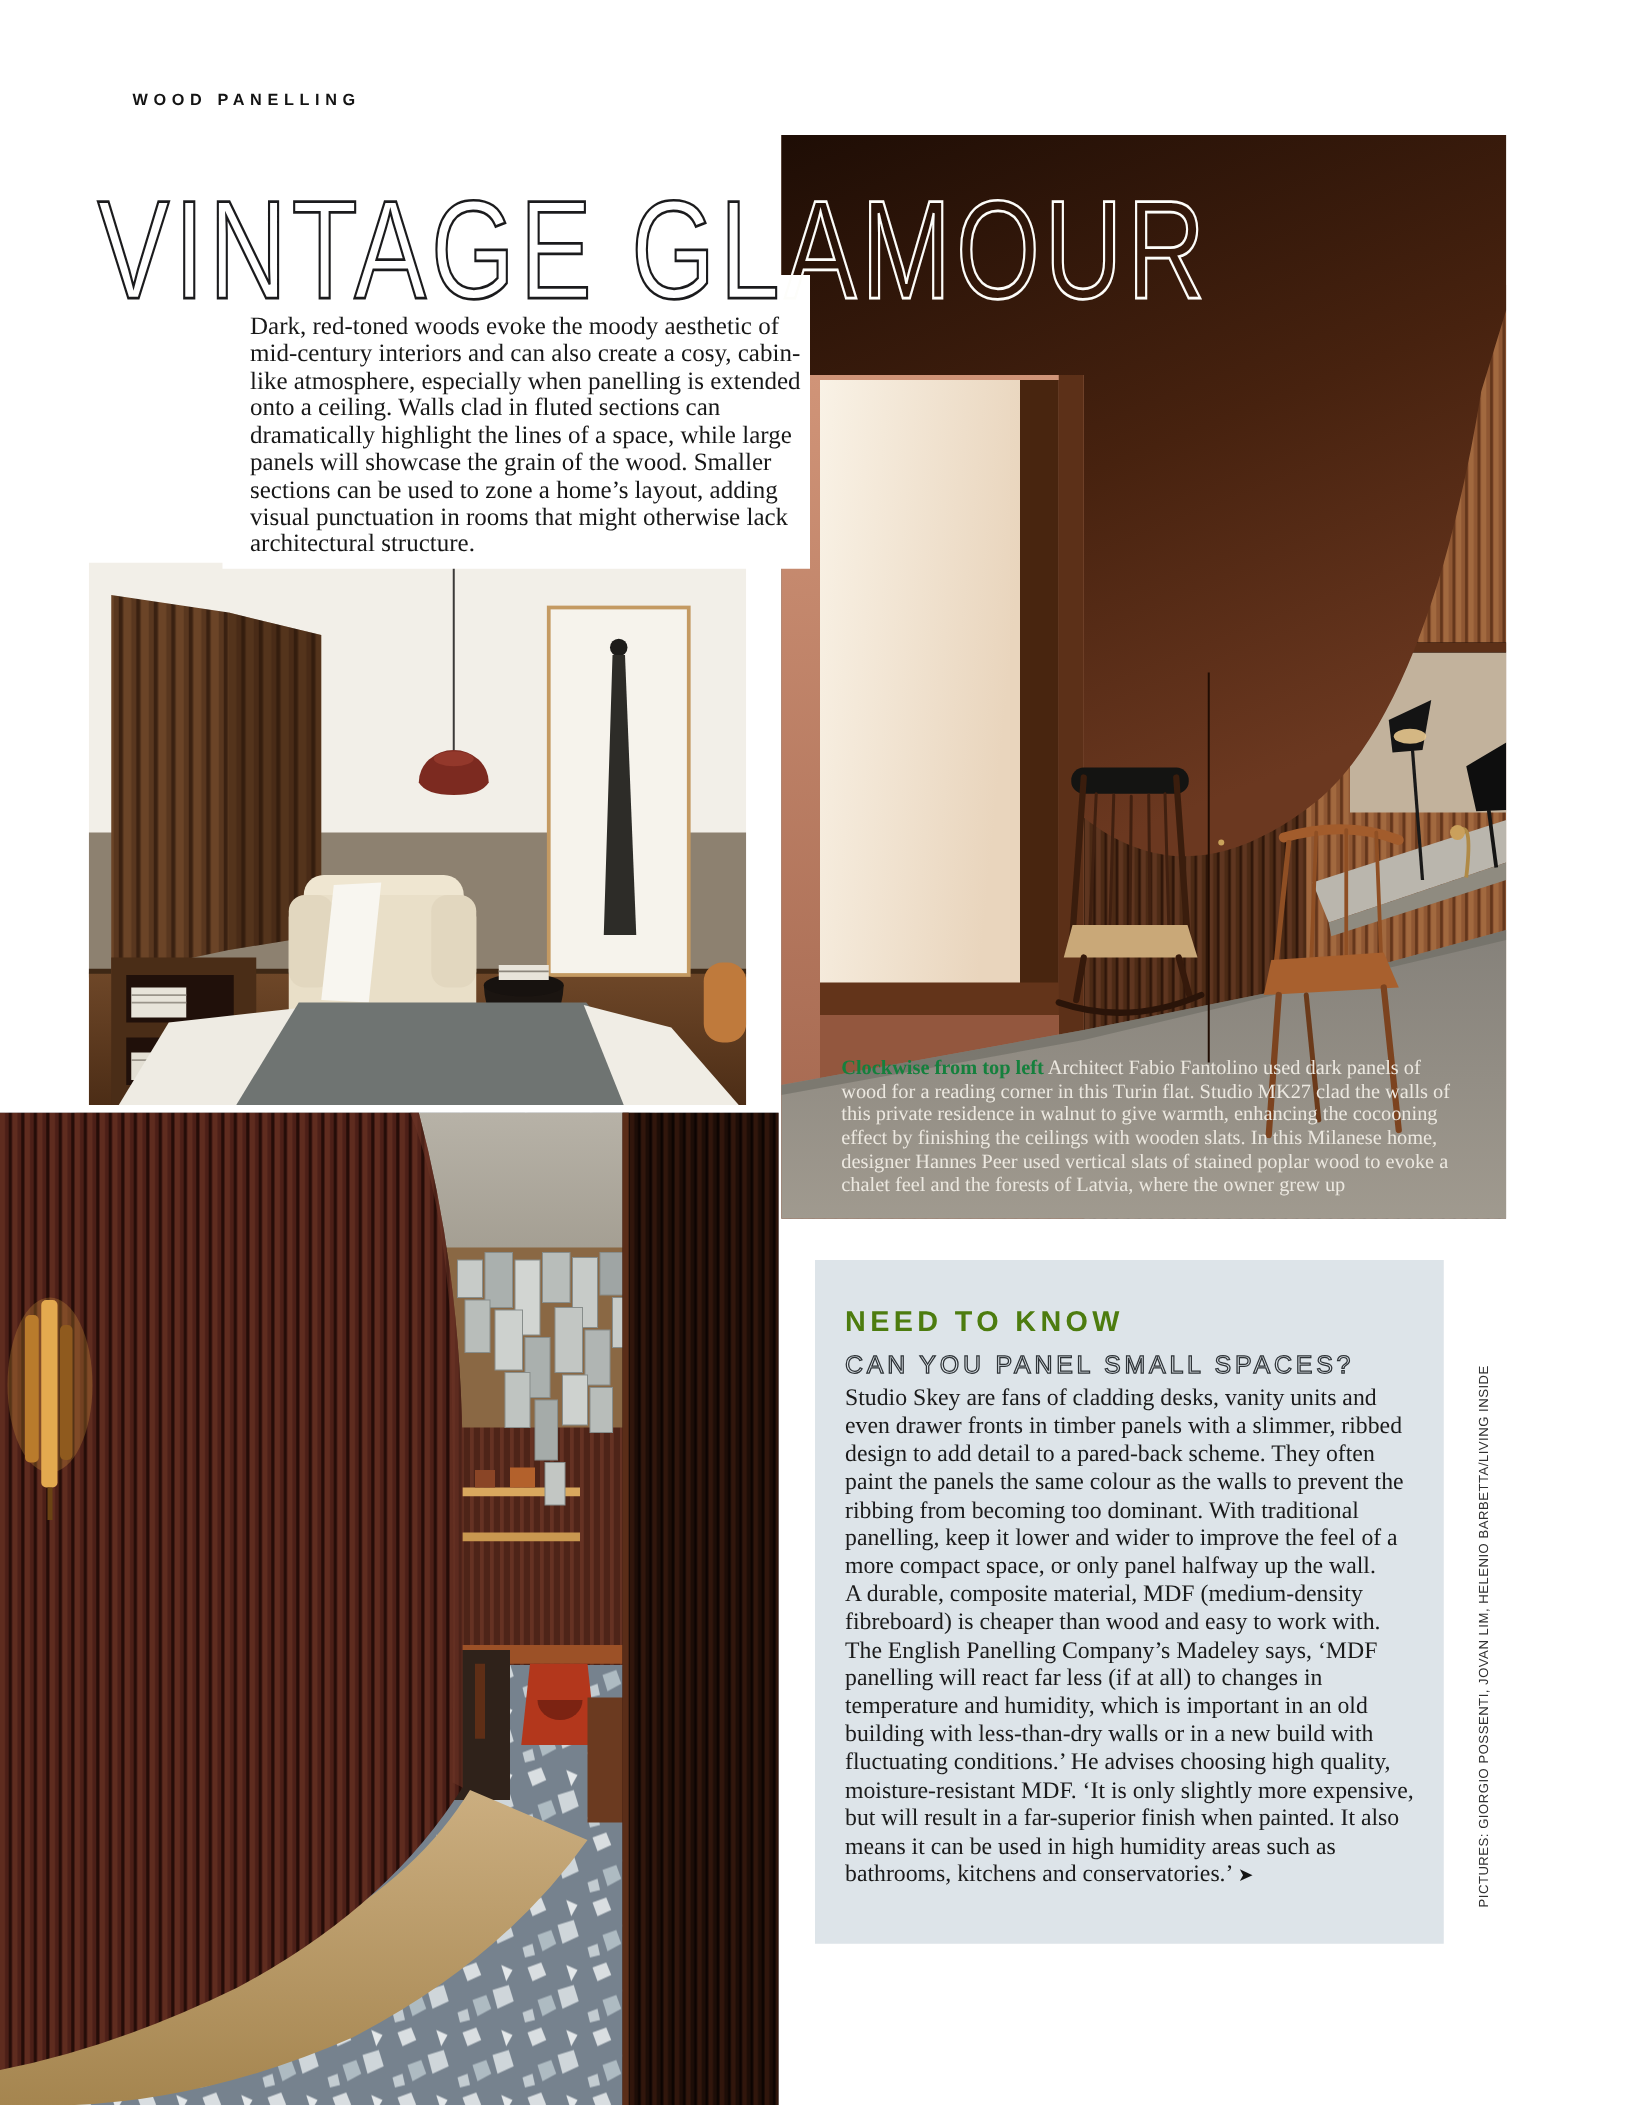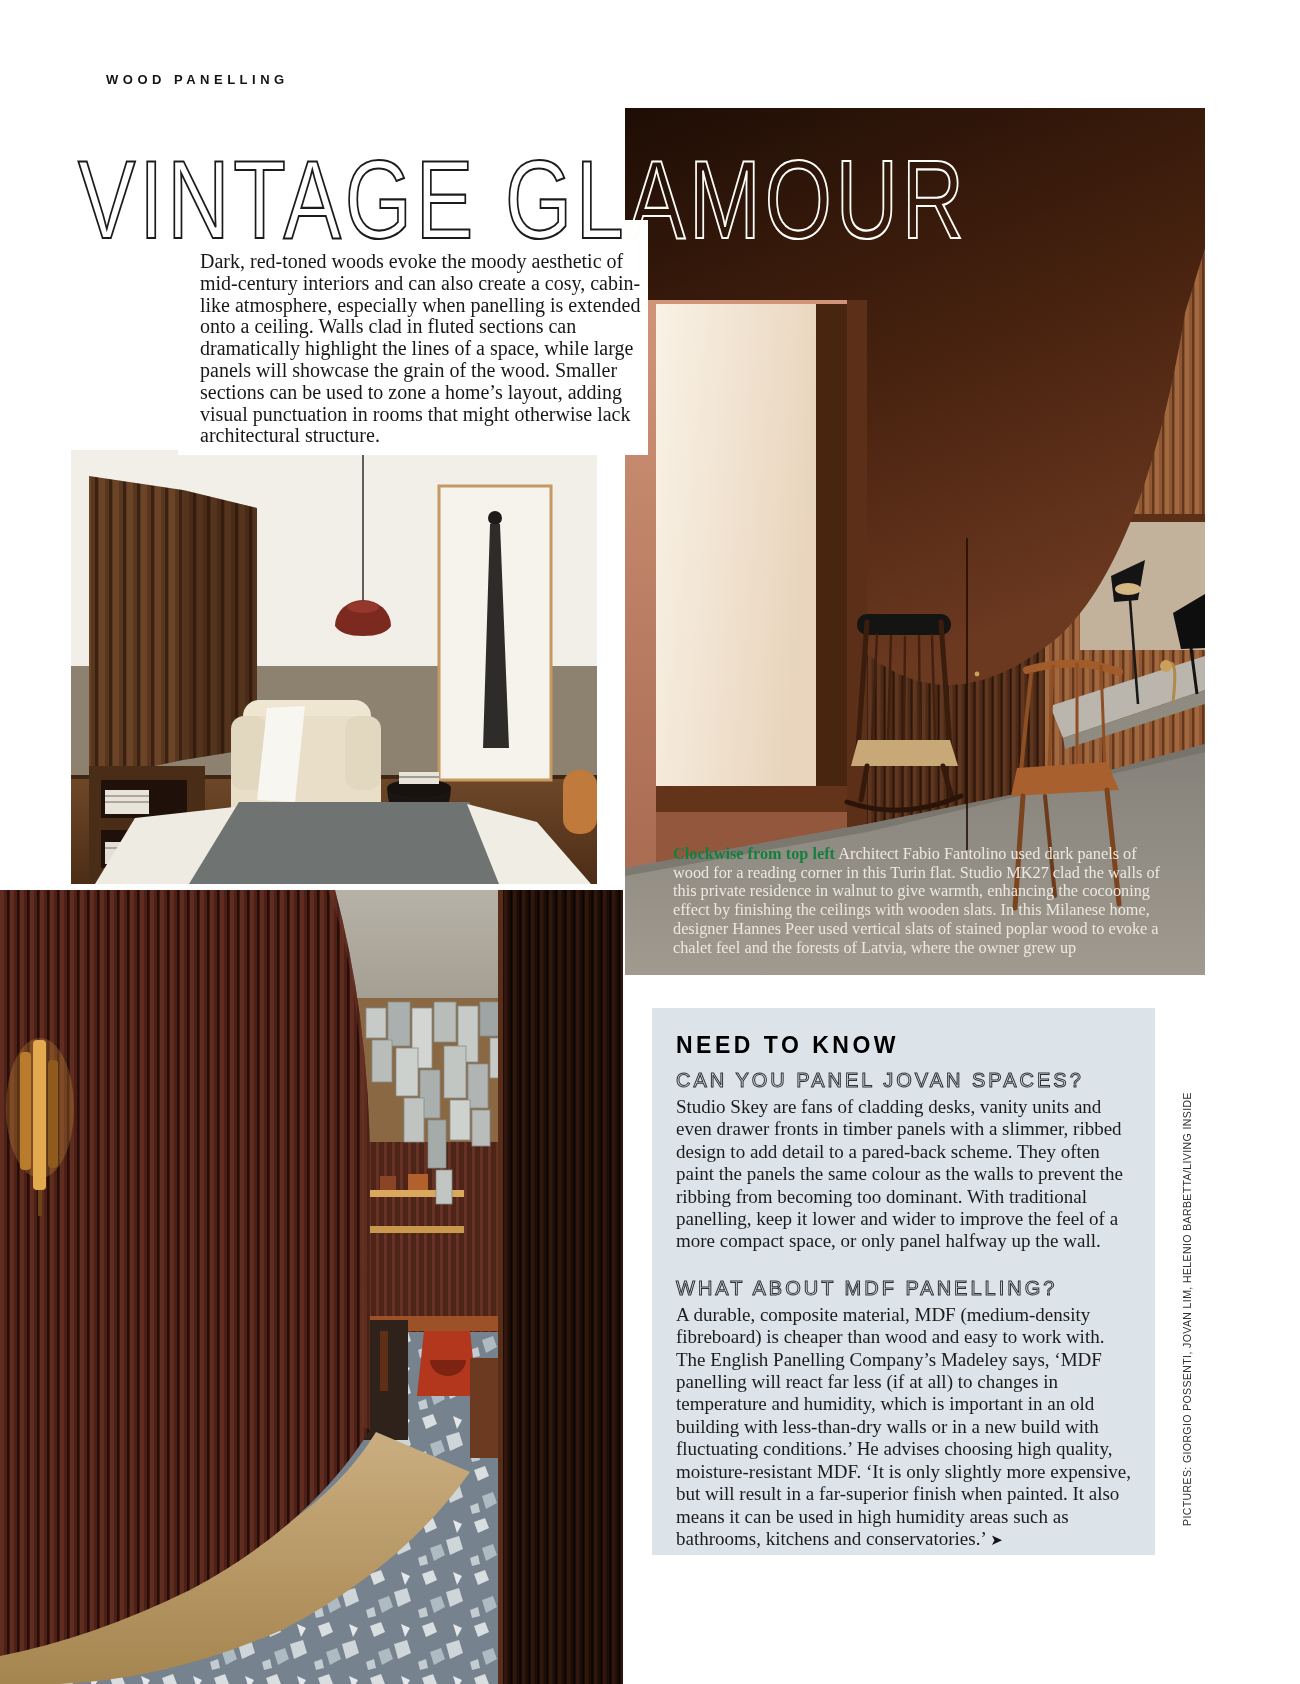--- a/index.html
+++ b/index.html
@@ -23,22 +23,22 @@
   #photo-workspace{left:625px;top:108px;width:580px;height:867px;}
   #photo-livingroom{left:71px;top:450px;width:526px;height:434px;}
   #photo-restaurant{left:0px;top:890px;width:623px;height:794px;}
   
   .caption{left:673px;top:845px;width:492px;font-size:16.3px;line-height:18.7px;
            color:#ece8e0;z-index:5;}
   .caption b{font-weight:bold;color:#15803d;}
   
   .ntk{left:652px;top:1008px;width:503px;height:547px;background:#dde4e9;z-index:2;
        box-sizing:border-box;padding:20px 24px 0 24px;}
-  .ntk h2{margin:4px 0 10px 0;font-family:"Liberation Sans",sans-serif;font-weight:bold;
-          font-size:23px;letter-spacing:3.5px;color:#000000;}
+  .ntk h2{margin:16px 0 10px 0;font-family:"Liberation Sans",sans-serif;font-weight:bold;
+          font-size:23px;letter-spacing:3.5px;color:#4d7c0f;}
   .ntk h3{margin:0 0 4px 0;font-family:"Liberation Sans",sans-serif;font-weight:normal;
           font-size:20px;letter-spacing:3px;color:#2e3337;
           -webkit-text-fill-color:transparent;-webkit-text-stroke:1px #2e3337;}
   .ntk p{margin:0;font-size:19px;line-height:22.4px;color:#1b1b1b;}
   .ntk .sec2{margin-top:24px;}
   .arrow{font-family:"Liberation Sans",sans-serif;font-size:15px;color:#141414;}
   
   .credits{left:1181px;top:1128px;height:398px;width:15px;z-index:3;
            font-family:"Liberation Sans",sans-serif;font-size:10.5px;letter-spacing:0.4px;
            color:#303030;writing-mode:vertical-rl;transform:rotate(180deg);white-space:nowrap;}
@@ -299,21 +299,20 @@
   <h1 class="abs headline" style="margin:0;">
     <span class="dark">VINTAGE GL</span><span class="light">AMOUR</span>
   </h1>
 
   <p class="abs intro" style="margin:0;">Dark, red-toned woods evoke the moody aesthetic of mid-century interiors and can also create a cosy, cabin-like atmosphere, especially when panelling is extended onto a ceiling. Walls clad in fluted sections can dramatically highlight the lines of a space, while large panels will showcase the grain of the wood. Smaller sections can be used to zone a home’s layout, adding visual punctuation in rooms that might otherwise lack architectural structure.</p>
 
   <p class="abs caption" style="margin:0;"><b>Clockwise from top left</b><span> Architect Fabio Fantolino used dark panels of wood for a reading corner in this Turin flat. Studio MK27 clad the walls of this private residence in walnut to give warmth, enhancing the cocooning effect by finishing the ceilings with wooden slats. In this Milanese home, designer Hannes Peer used vertical slats of stained poplar wood to evoke a chalet feel and the forests of Latvia, where the owner grew up</span></p>
 
   <div class="abs ntk">
     <h2>NEED TO KNOW</h2>
-    <h3>CAN YOU PANEL JOVAN SPACES?</h3>
+    <h3>CAN YOU PANEL SMALL SPACES?</h3>
     <p>Studio Skey are fans of cladding desks, vanity units and even drawer fronts in timber panels with a slimmer, ribbed design to add detail to a pared-back scheme. They often paint the panels the same colour as the walls to prevent the ribbing from becoming too dominant. With traditional panelling, keep it lower and wider to improve the feel of a more compact space, or only panel halfway up the wall.</p>
-    <h3 class="sec2">WHAT ABOUT MDF PANELLING?</h3>
     <p><span>A durable, composite material, MDF (medium-density fibreboard) is cheaper than wood and easy to work with. The English Panelling Company’s Madeley says, ‘MDF panelling will react far less (if at all) to changes in temperature and humidity, which is important in an old building with less-than-dry walls or in a new build with fluctuating conditions.’ He advises choosing high quality, moisture-resistant MDF. ‘It is only slightly more expensive, but will result in a far-superior finish when painted. It also means it can be used in high humidity areas such as bathrooms, kitchens and conservatories.’ </span><span class="arrow">➤</span></p>
   </div>
 
   <div class="abs credits">PICTURES: GIORGIO POSSENTI, JOVAN LIM, HELENIO BARBETTA/LIVING INSIDE</div>
 
 </div>
 
 </body></html>

